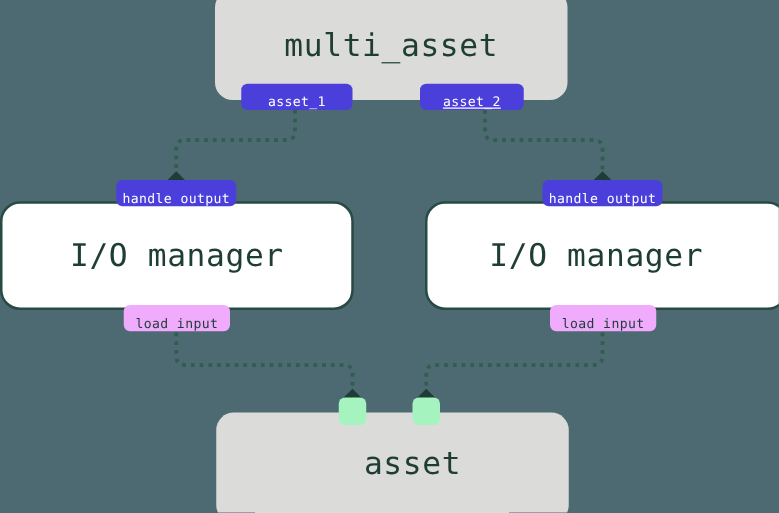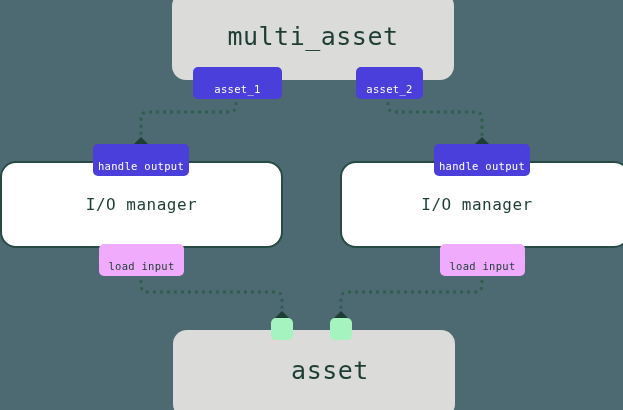--- a/index.html
+++ b/index.html
@@ -33,37 +33,37 @@
     border-radius: 14px;
     color: #1d3d35;
     font-size: 25px;
     letter-spacing: 0.5px;
   }
   .node-white {
     background: #ffffff;
     border: 2px solid #274b42;
     border-radius: 16px;
     color: #1d3d35;
-    font-size: 16px;
+    font-size: 25px;
     letter-spacing: 0.5px;
   }
 
   
   .pill {
     position: absolute;
     box-sizing: border-box;
     display: flex;
-    align-items: flex-start;
+    align-items: flex-end;
     justify-content: center;
     height: 21px;
     border-radius: 5px;
     font-size: 10.5px;
     letter-spacing: 0.3px;
     white-space: nowrap;
-    padding: 16px 9px;
+    padding: 0 9px;
   }
   .pill-purple {
     background: #4b3fdb;
     color: #ffffff;
   }
   .pill-green {
     background: #f0abfc;
     color: #1d3d35;
   }
 
@@ -117,21 +117,21 @@
   </svg>
 
   <div class="node node-grey" style="left:172px; top:-8px; width:282px; height:88px;">
     <span>multi_asset</span>
   </div>
 
   <div class="pill pill-purple" style="left:193px; top:67px; width:89px;">
     <span>asset_1</span>
   </div>
 
-  <div class="pill pill-purple" style="left:356px; top:67px; width:67px;">
+  <div class="pill pill-purple" style="left:336px; top:67px; width:83px;text-decoration:underline;">
     <span>asset_2</span>
   </div>
 
   <div class="node node-white" style="left:0px; top:161px; width:283px; height:87px;">
     <span>I/O manager</span>
   </div>
 
   <div class="pill pill-purple" style="left:93px; top:144px; width:96px;">
     <span>handle output</span>
   </div>

